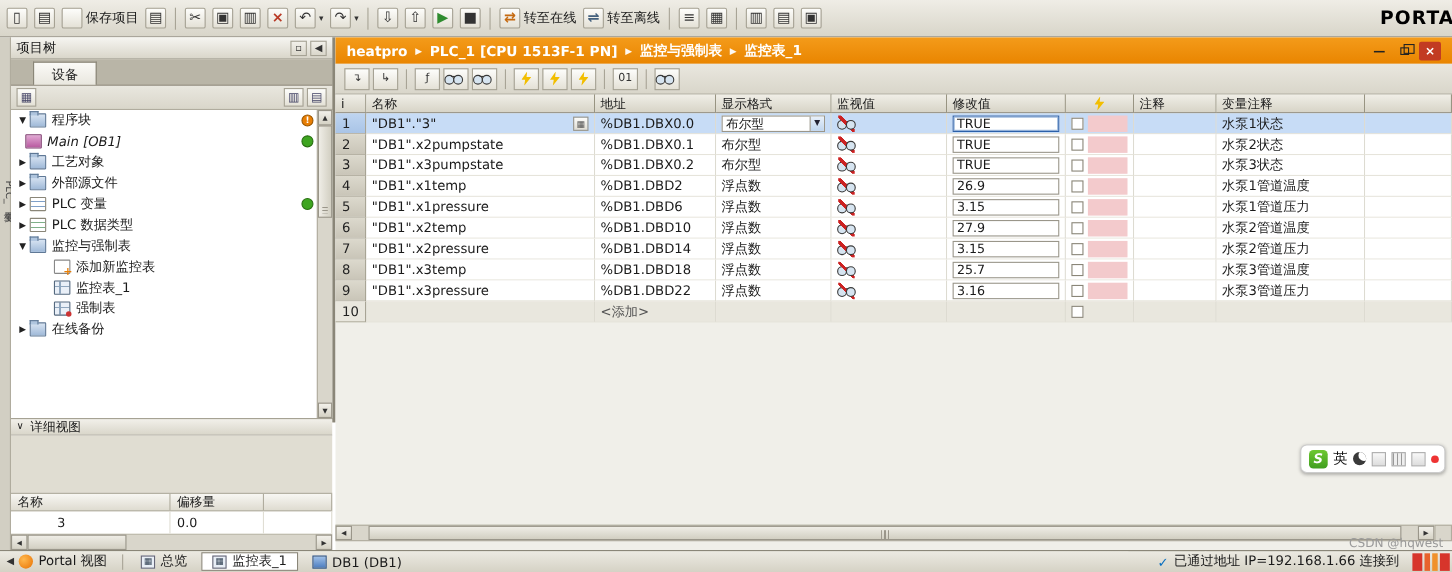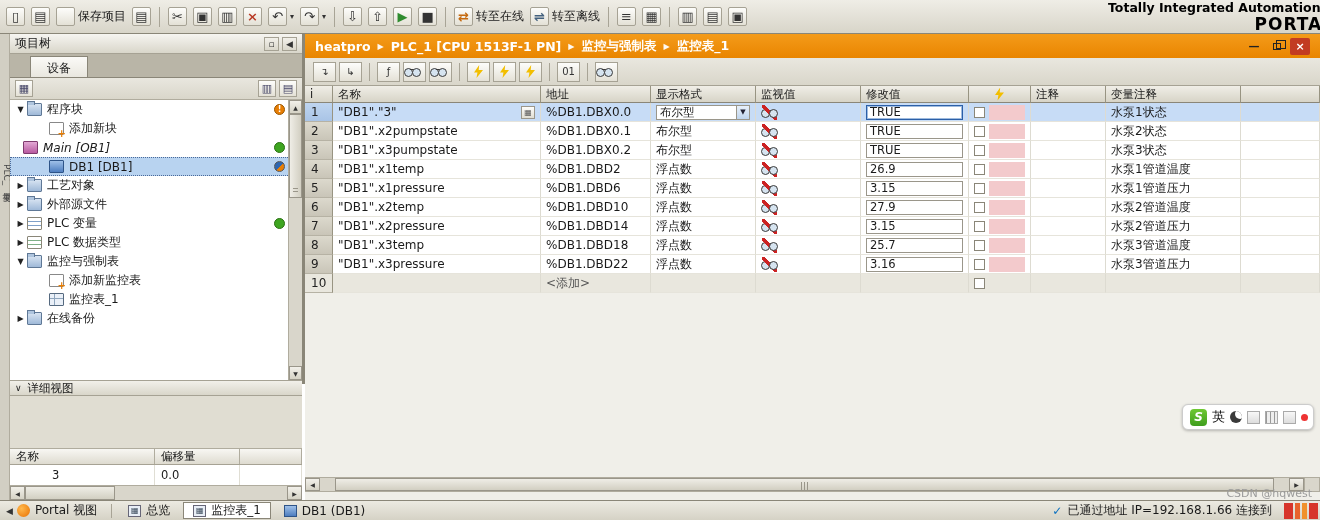--- a/index.html
+++ b/index.html
@@ -274,21 +274,20 @@
           <span class="ic ic-horizontal-split">▥</span>
         </span>
         <span class="tbtn">
           <span class="ic ic-vertical-split">▤</span>
         </span>
         <span class="tbtn">
           <span class="ic ic-library">▣</span>
         </span>
       </div>
     <div class="brand">
-      <div class="b1">Totally Integrated Automation</div>
       <div class="b2">PORTAL</div>
     </div>
   </div>
 
   <div class="edge">
     <span class="vtext">PLC_变量</span>
   </div>
 
   <div class="left">
     <div class="p-header">
@@ -309,37 +308,26 @@
       </span>
     </div>
     <div class="tree">
       <div id="treeItems">
           <div class="titem" style="padding-left: 4px;">
             <span class="exp">▼</span>
             <span class="ti i-folder"></span>
             <span class="tlabel">程序块</span>
             <span class="bdg warning">!</span>
           </div>
-          <div class="titem" style="padding-left: 26px;">
-            <span class="exp"></span>
-            <span class="ti i-add"></span>
-            <span class="tlabel">添加新块</span>
-          </div>
           <div class="titem" style=" font-style: italic;">
             <span class="exp"></span>
             <span class="ti i-ob"></span>
             <span class="tlabel">Main [OB1]</span>
             <span class="bdg green"></span>
           </div>
-          <div class="titem sel" style="padding-left: 26px;">
-            <span class="exp"></span>
-            <span class="ti i-db"></span>
-            <span class="tlabel">DB1 [DB1]</span>
-            <span class="bdg half"></span>
-          </div>
           <div class="titem" style="padding-left: 4px;">
             <span class="exp">▶</span>
             <span class="ti i-folder"></span>
             <span class="tlabel">工艺对象</span>
           </div>
           <div class="titem" style="padding-left: 4px;">
             <span class="exp">▶</span>
             <span class="ti i-folder"></span>
             <span class="tlabel">外部源文件</span>
           </div>
@@ -361,20 +349,25 @@
           </div>
           <div class="titem" style="padding-left: 26px;">
             <span class="exp"></span>
             <span class="ti i-add"></span>
             <span class="tlabel">添加新监控表</span>
           </div>
           <div class="titem" style="padding-left: 26px;">
             <span class="exp"></span>
             <span class="ti i-wt"></span>
             <span class="tlabel">监控表_1</span>
+          </div>
+          <div class="titem" style="padding-left: 26px;">
+            <span class="exp"></span>
+            <span class="ti i-ft"></span>
+            <span class="tlabel">强制表</span>
           </div>
           <div class="titem" style="padding-left: 4px;">
             <span class="exp">▶</span>
             <span class="ti i-folder"></span>
             <span class="tlabel">在线备份</span>
           </div>
         </div>
       <div class="vscroll">
         <div class="sb up">▲</div>
         <div class="sthumb"></div>

